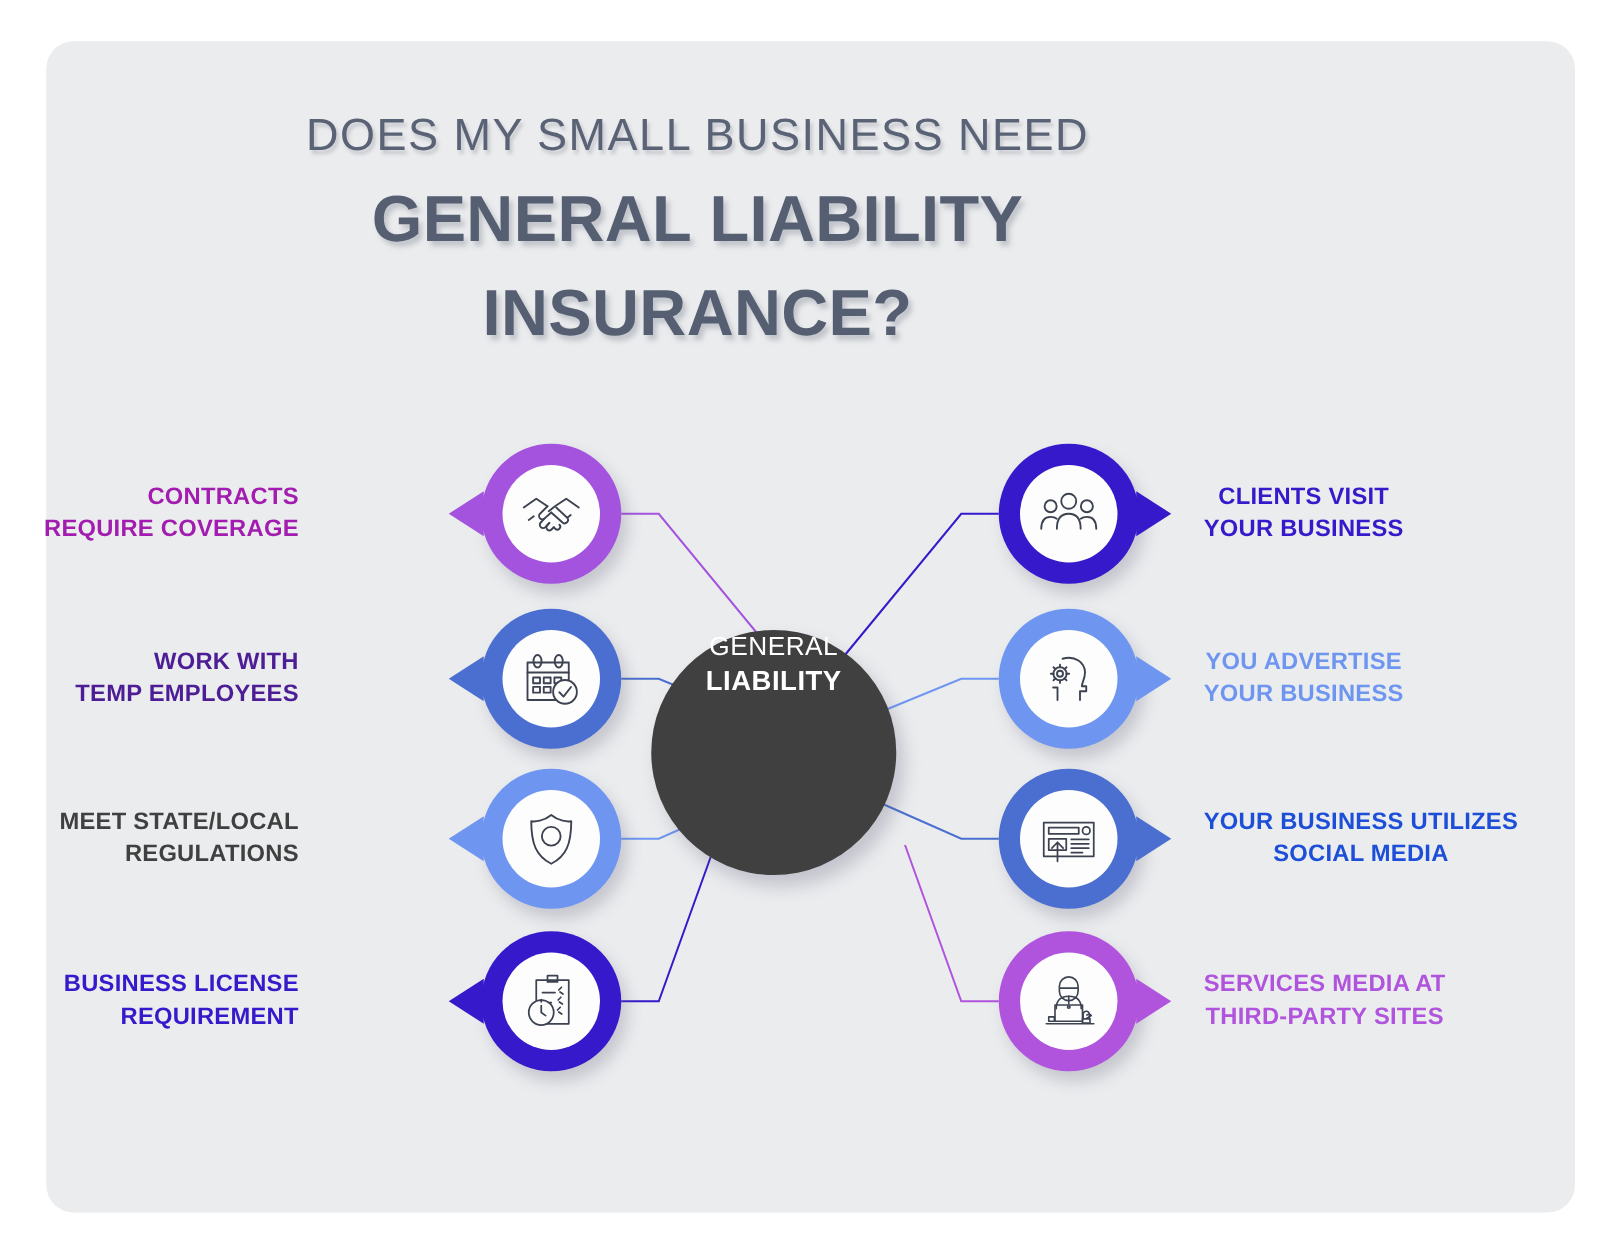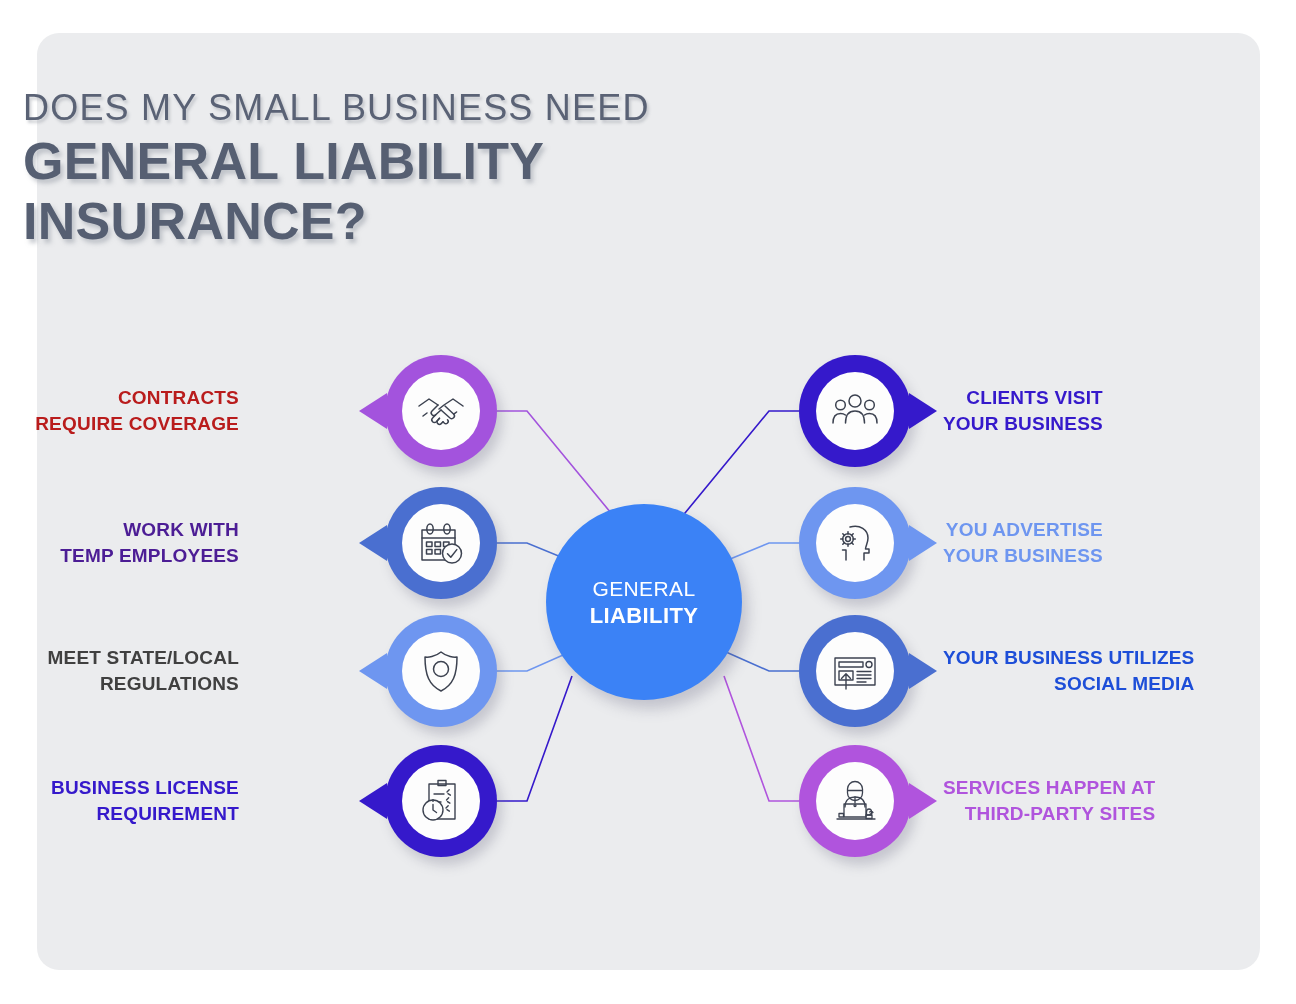--- a/index.html
+++ b/index.html
@@ -9,38 +9,38 @@
     overflow:hidden;position:relative;
   }
   #stage{position:absolute;left:0;top:0;width:1296px;height:1004px;}
 
   .panel{
     position:absolute;left:37px;top:33px;width:1223px;height:937px;
     background:#ebecee;border-radius:22px;
   }
 
   
-  .title-wrap{position:absolute;left:0;top:86px;width:1116px;padding-left:23px;}
+  .title-wrap{position:absolute;left:0;top:86px;width:1116px;text-align:center;}
   .title-top{
     font-size:36px;letter-spacing:1.2px;color:#5a6275;font-weight:300;
     line-height:44px;text-shadow:2px 3px 3px rgba(150,155,165,.45);
   }
   .title-main{
     font-size:52px;font-weight:bold;color:#565f72;letter-spacing:.3px;
-    line-height:57px;margin-top:3px;text-shadow:3px 4px 4px rgba(150,155,165,.5);
+    line-height:57px;margin-top:18px;text-shadow:3px 4px 4px rgba(150,155,165,.5);
   }
 
   
   #links{position:absolute;left:0;top:0;width:1296px;height:1004px;}
 
   
   .hub{
-    position:absolute;left:546px;top:504px;width:196px;height:196px;
-    border-radius:50%;background:#3b82f6;
-    display:flex;flex-direction:column;align-items:center;justify-content:center;
+    position:absolute;left:521px;top:504px;width:196px;height:196px;
+    border-radius:50%;background:#404040;
+    display:flex;flex-direction:column;align-items:center;
     box-shadow:6px 9px 14px rgba(90,90,120,.28);
     color:#ffffff;text-align:center;
   }
   .hub-line1{font-size:21px;font-weight:normal;letter-spacing:.4px;line-height:27px;}
   .hub-line2{font-size:22px;font-weight:bold;letter-spacing:.4px;line-height:28px;}
 
   
   .node{position:absolute;width:auto;height:112px;}
   .badge{
     position:absolute;width:112px;height:112px;border-radius:50%;
@@ -58,21 +58,21 @@
   }
   .pointer.left{left:-26px;border-right:28px solid currentColor;}
   .pointer.right{right:-26px;border-left:28px solid currentColor;}
 
   .label{
     position:absolute;top:50%;transform:translateY(-50%);
     font-size:19px;font-weight:bold;line-height:26px;letter-spacing:.2px;
     white-space:nowrap;
   }
   .label.left{right:146px;text-align:right;}
-  .label.right{left:144px;text-align:right;}
+  .label.right{left:164px;text-align:center;}
 </style>
 </head>
 <body>
 
 <div id="stage">
 
   <div class="panel"></div>
 
   <div class="title-wrap">
     <div class="title-top">DOES MY SMALL BUSINESS NEED</div>
@@ -92,21 +92,21 @@
     <polyline points="799,671 769,671 699,640" fill="none" stroke="#4a6fd0" stroke-width="1.6"></polyline>
     <polyline points="799,801 769,801 724,676" fill="none" stroke="#b054dd" stroke-width="1.6"></polyline>
   </svg>
 
   <div class="hub">
     <div class="hub-line1">GENERAL</div>
     <div class="hub-line2">LIABILITY</div>
   </div>
 
   <div class="node" style="left:385px;top:355px;">
-    <div class="label left" style="color: #b91c1c;">
+    <div class="label left" style="color: #a21caf;">
       <div>CONTRACTS</div>
       <div>REQUIRE COVERAGE</div>
     </div>
     <div class="badge" style="background:#a353dd;color:#a353dd;">
       <div class="pointer left"></div>
       <div class="badge-inner">
         <svg width="52" height="52" viewBox="0 0 52 52" fill="none" stroke="#3c4250" stroke-width="1.5" stroke-linecap="round" stroke-linejoin="round">
           <path d="M4 21 L14 14 L23 20"></path>
           <path d="M48 21 L38 14 L29 20 L24 24"></path>
           <path d="M23 20 L17 26 a2.6 2.6 0 0 0 3.7 3.7 L26 25"></path>
@@ -263,18 +263,18 @@
           <circle cx="26" cy="30.6" r="1"></circle>
           <rect x="10" y="38.5" width="4.5" height="3.5"></rect>
           <path d="M40 34 q-2.5 0 -2.5 3 v3 h5 v-3 q0 -3 -2.5 -3 Z"></path>
           <path d="M40.5 37 q2.5 -1.5 3.5 0.5 l-3.5 2"></path>
           <rect x="37" y="40" width="6" height="3.5"></rect>
           <line x1="8" y1="44" x2="46" y2="44"></line>
         </svg>
       </div>
     </div>
     <div class="label right" style="color: rgb(176, 84, 221);">
-      <div>SERVICES HAPPEN AT</div>
+      <div>SERVICES MEDIA AT</div>
       <div>THIRD-PARTY SITES</div>
     </div>
   </div>
 
 </div>
 
 </body></html>

